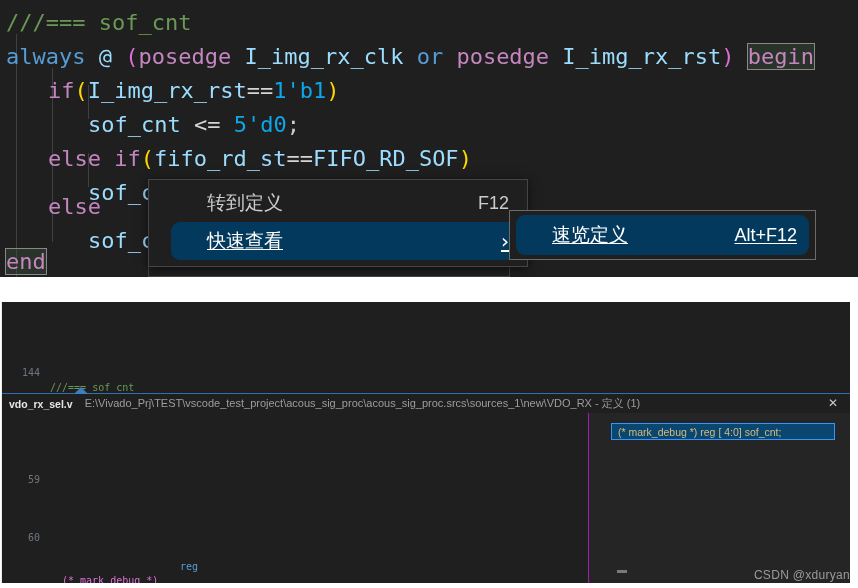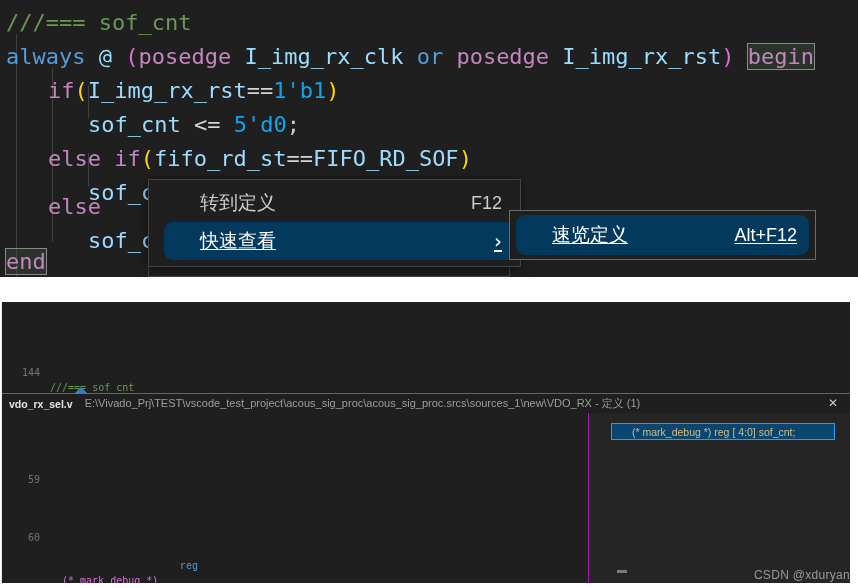--- a/index.html
+++ b/index.html
@@ -65,21 +65,21 @@
   }
 
   
   .ctx-menu {
     position: absolute;
     left: 148px; top: 179px;
     width: 362px;
     background: #1f1f1f;
     border: 1px solid #454545;
     box-shadow: 0 2px 10px rgba(0,0,0,.6);
-    padding: 4px 0 6px 9px;
+    padding: 4px 0 6px 16px;
     z-index: 30;
   }
   .ctx-item {
     position: relative;
     display: flex;
     align-items: center;
     height: 38px;
     margin: 0 6px;
     padding: 0 12px 0 36px;
     color: #cccccc;
@@ -226,21 +226,21 @@
   }
   .peek-list-row {
     position: absolute;
     left: 22px; top: 10px;
     width: 224px; height: 17px;
     background: #094771;
     border: 1px solid #3794ff;
     box-sizing: border-box;
     display: flex;
     align-items: center;
-    padding-left: 20px;
+    padding-left: 6px;
     font-family: "Liberation Sans", sans-serif;
     font-size: 10.5px;
     color: #d7ba7d;
     white-space: nowrap;
     overflow: hidden;
   }
   .peek-sb {
     position: absolute;
     left: 28px; top: 157px;
     width: 10px; height: 3px;
@@ -374,21 +374,21 @@
         <div class="peek-editor">
           <div class="mini-code" style="top:2px;">
 
             <div class="mini-row">
               <span class="mini-gutter">59</span>
             </div>
 
             <div class="mini-row">
               <span class="mini-gutter">60</span>
               <span class="mini-text t-paren2" style="left:60px;margin-top:28px;">(* mark_debug *)</span>
-              <span class="mini-text t-kw" style="left:178px;font-family:Liberation Mono, monospace;">reg</span>
+              <span class="mini-text t-kw" style="left:178px;">reg</span>
               <span class="mini-text t-paren2" style="left:222px;"></span>
               
             </div>
 
             <div class="mini-row">
               
               
               
               <span class="mini-text t-paren2" style="left:222px;"></span>
               

